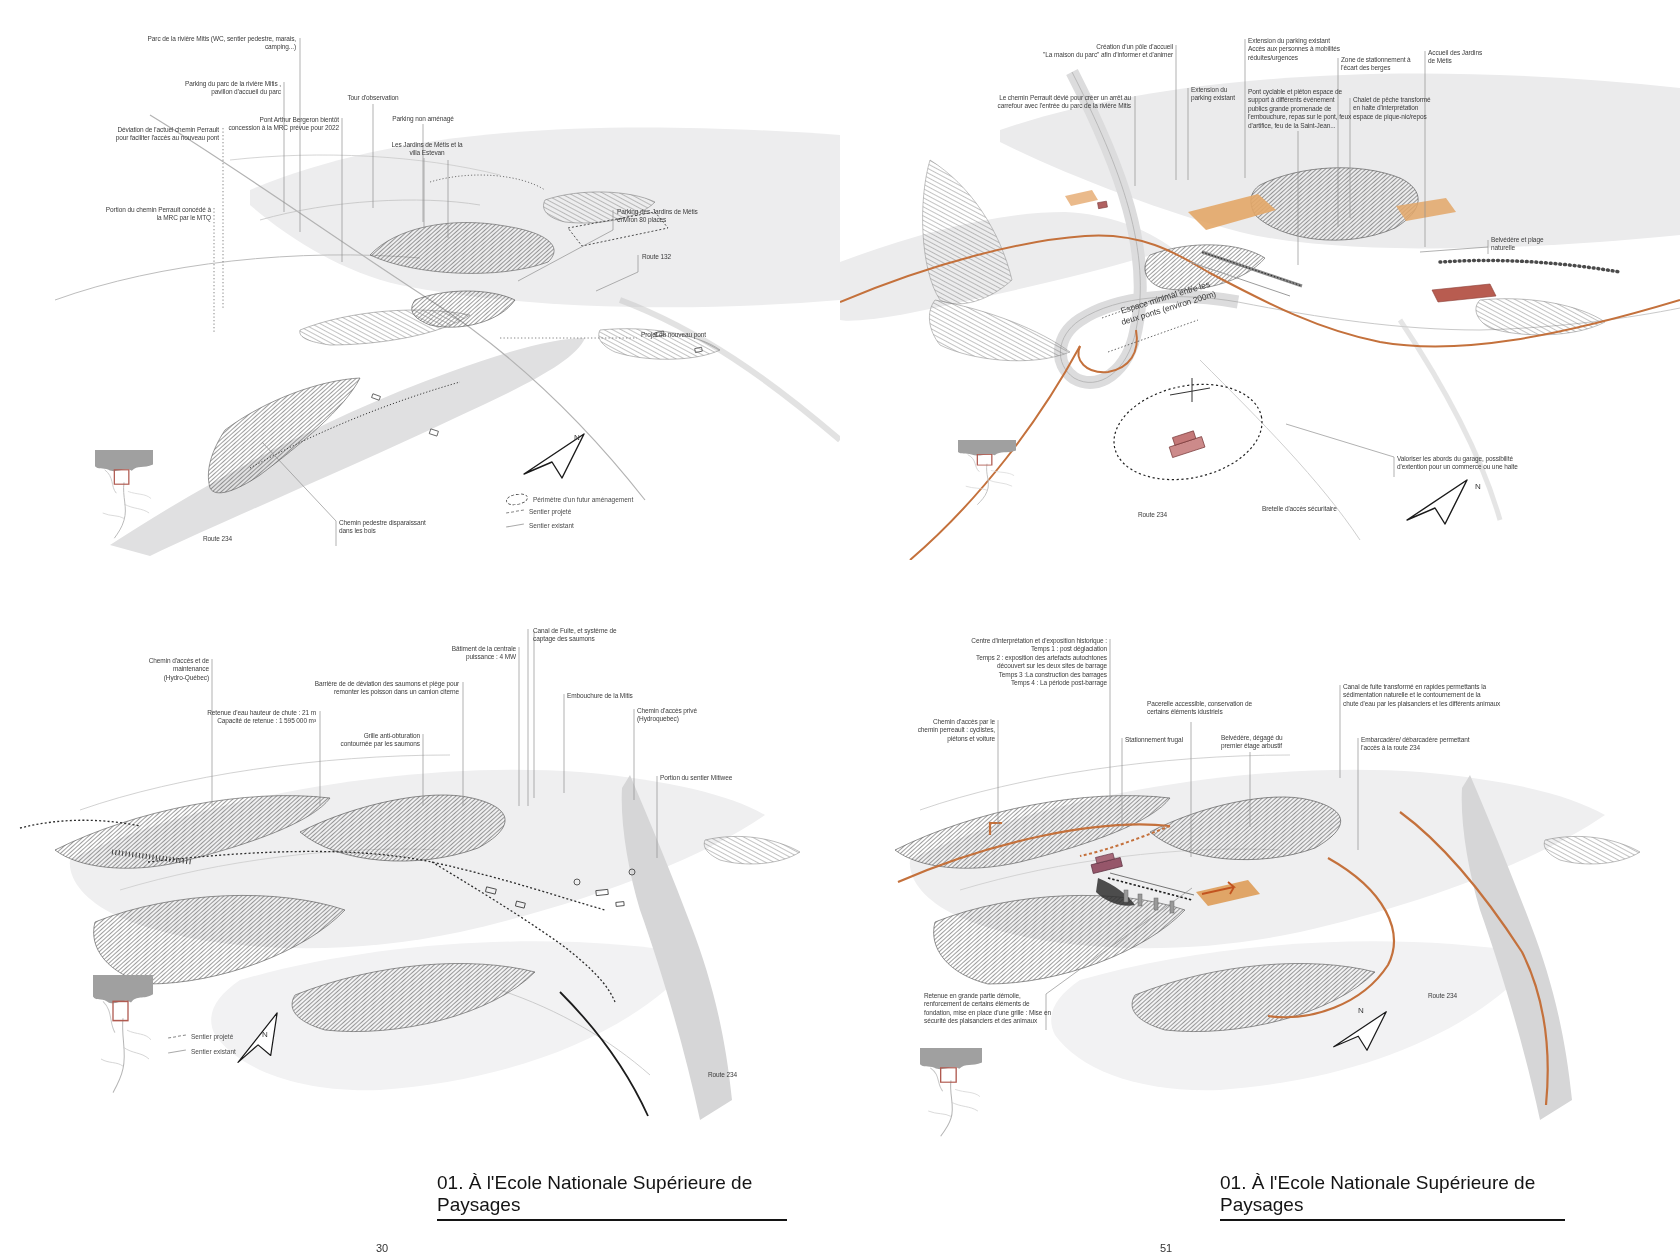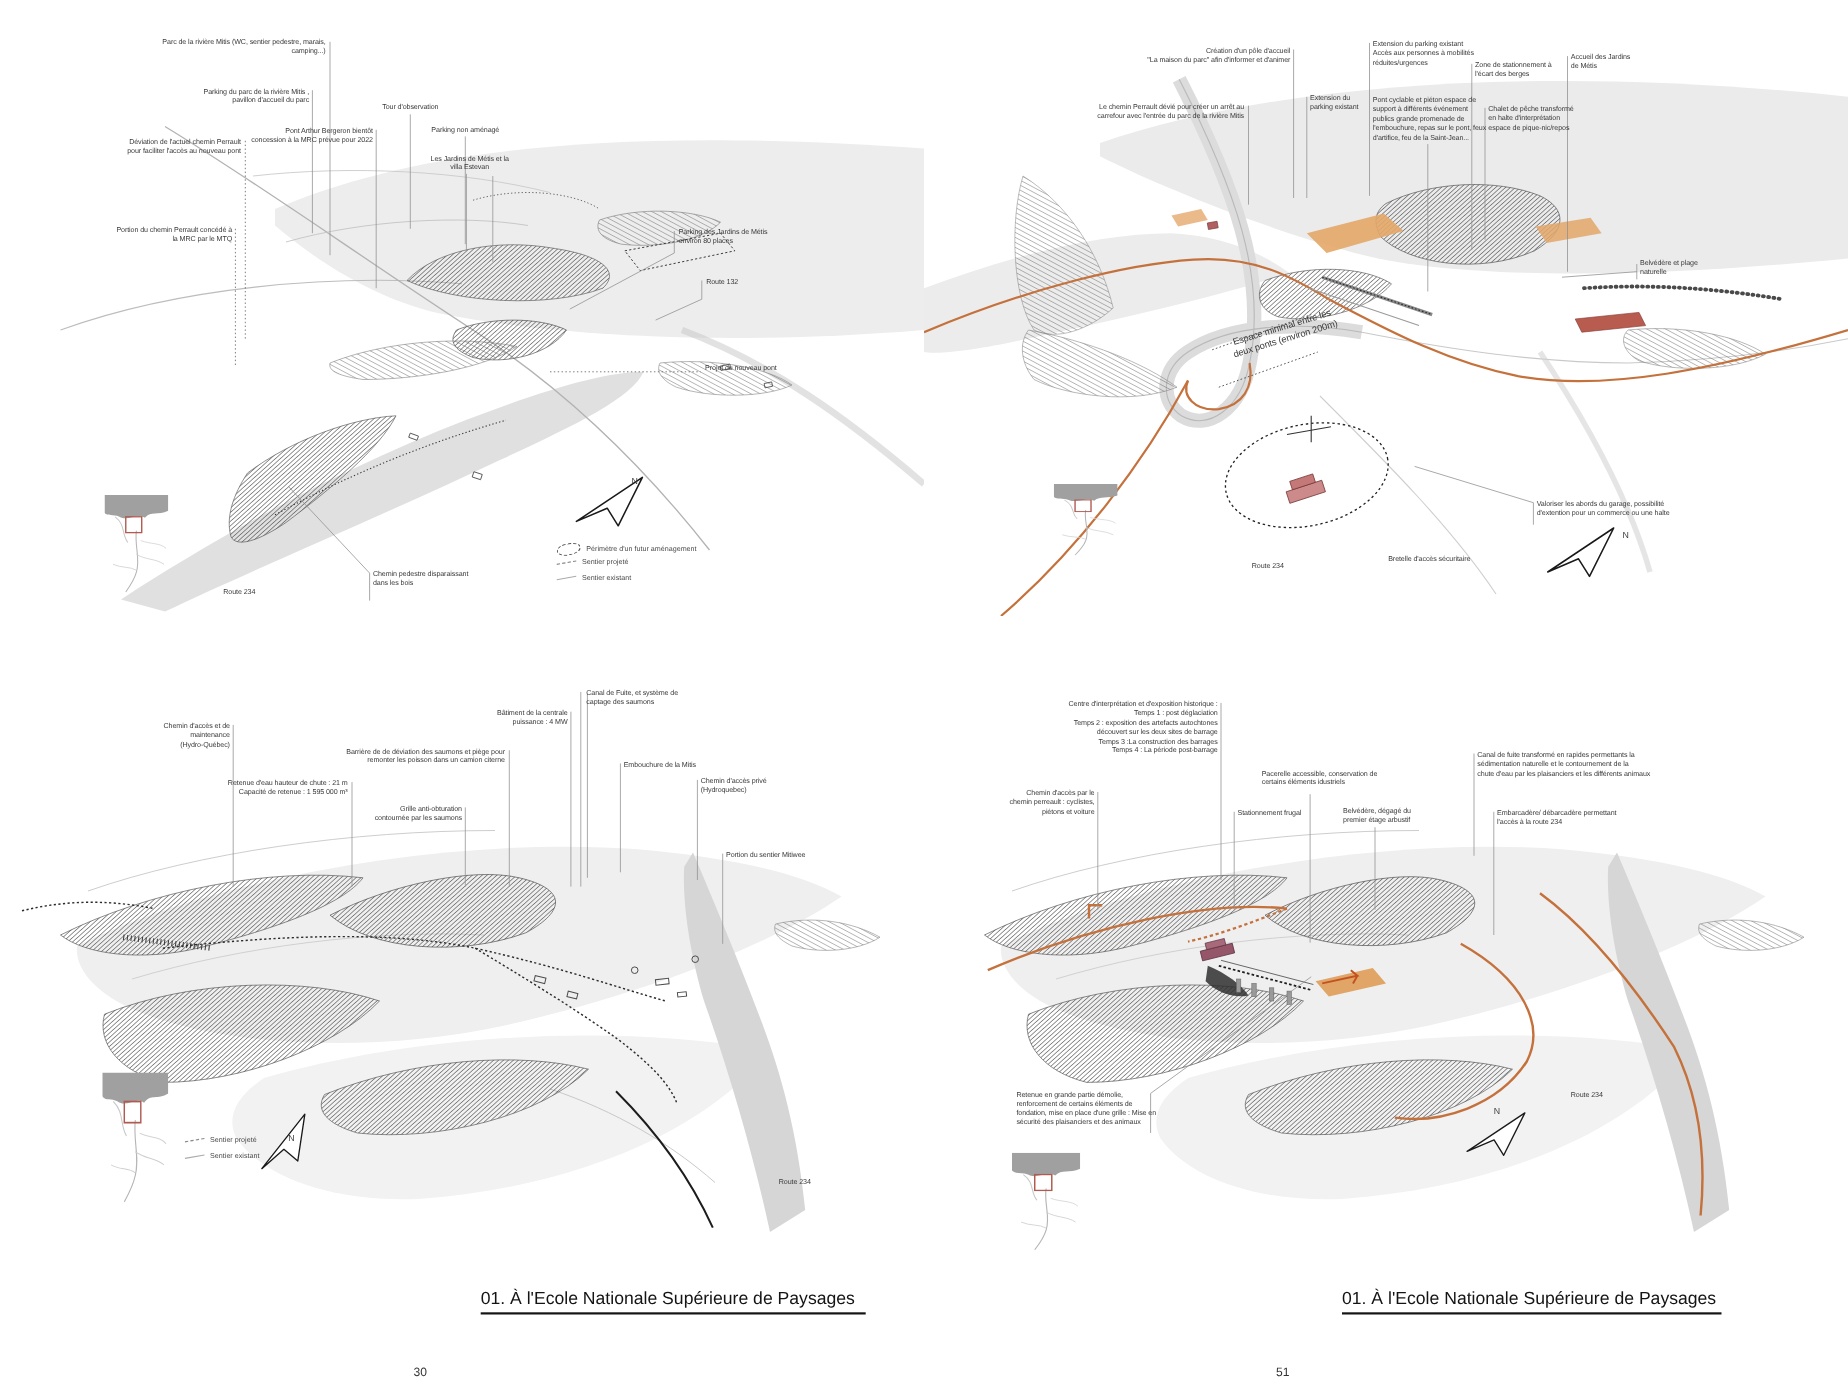--- a/index.html
+++ b/index.html
@@ -12,21 +12,21 @@
            color:#3b3b3b;white-space:pre-line;}
   .leader{stroke:#8f8f8f;stroke-width:0.7;}
   .leader.dotted{stroke:#555;stroke-dasharray:1.3,2.2;}
   .legend-row{position:absolute;display:flex;gap:5px;align-items:center;
               font-size:6.5px;color:#4a4a4a;}
   .leg-icon{display:inline-block;}
   .leg-icon.perimeter{width:20px;height:9px;border:1px dashed #555;
                       border-radius:50% 40% 55% 45%;transform:rotate(-8deg);}
   .leg-icon.dash{width:18px;height:0;border-top:1px dashed #888;transform:rotate(-10deg);}
   .leg-icon.solid{width:18px;height:0;border-top:1px solid #aaa;transform:rotate(-10deg);}
-  .caption{position:absolute;top:1172px;font-size:16px;color:#141414;
+  .caption{position:absolute;top:1172px;font-size:19px;color:#141414;
            border-bottom:2px solid #141414;padding-bottom:3px;z-index:4;}
   #caption-left{left:437px;width:350px;}
   #caption-right{left:1220px;width:345px;}
   .pagenum{position:absolute;top:1242px;font-size:11px;color:#333;z-index:4;}
   #pagenum-left{left:376px;}
   #pagenum-right{left:1160px;}
 </style>
 </head>
 <body>
 

